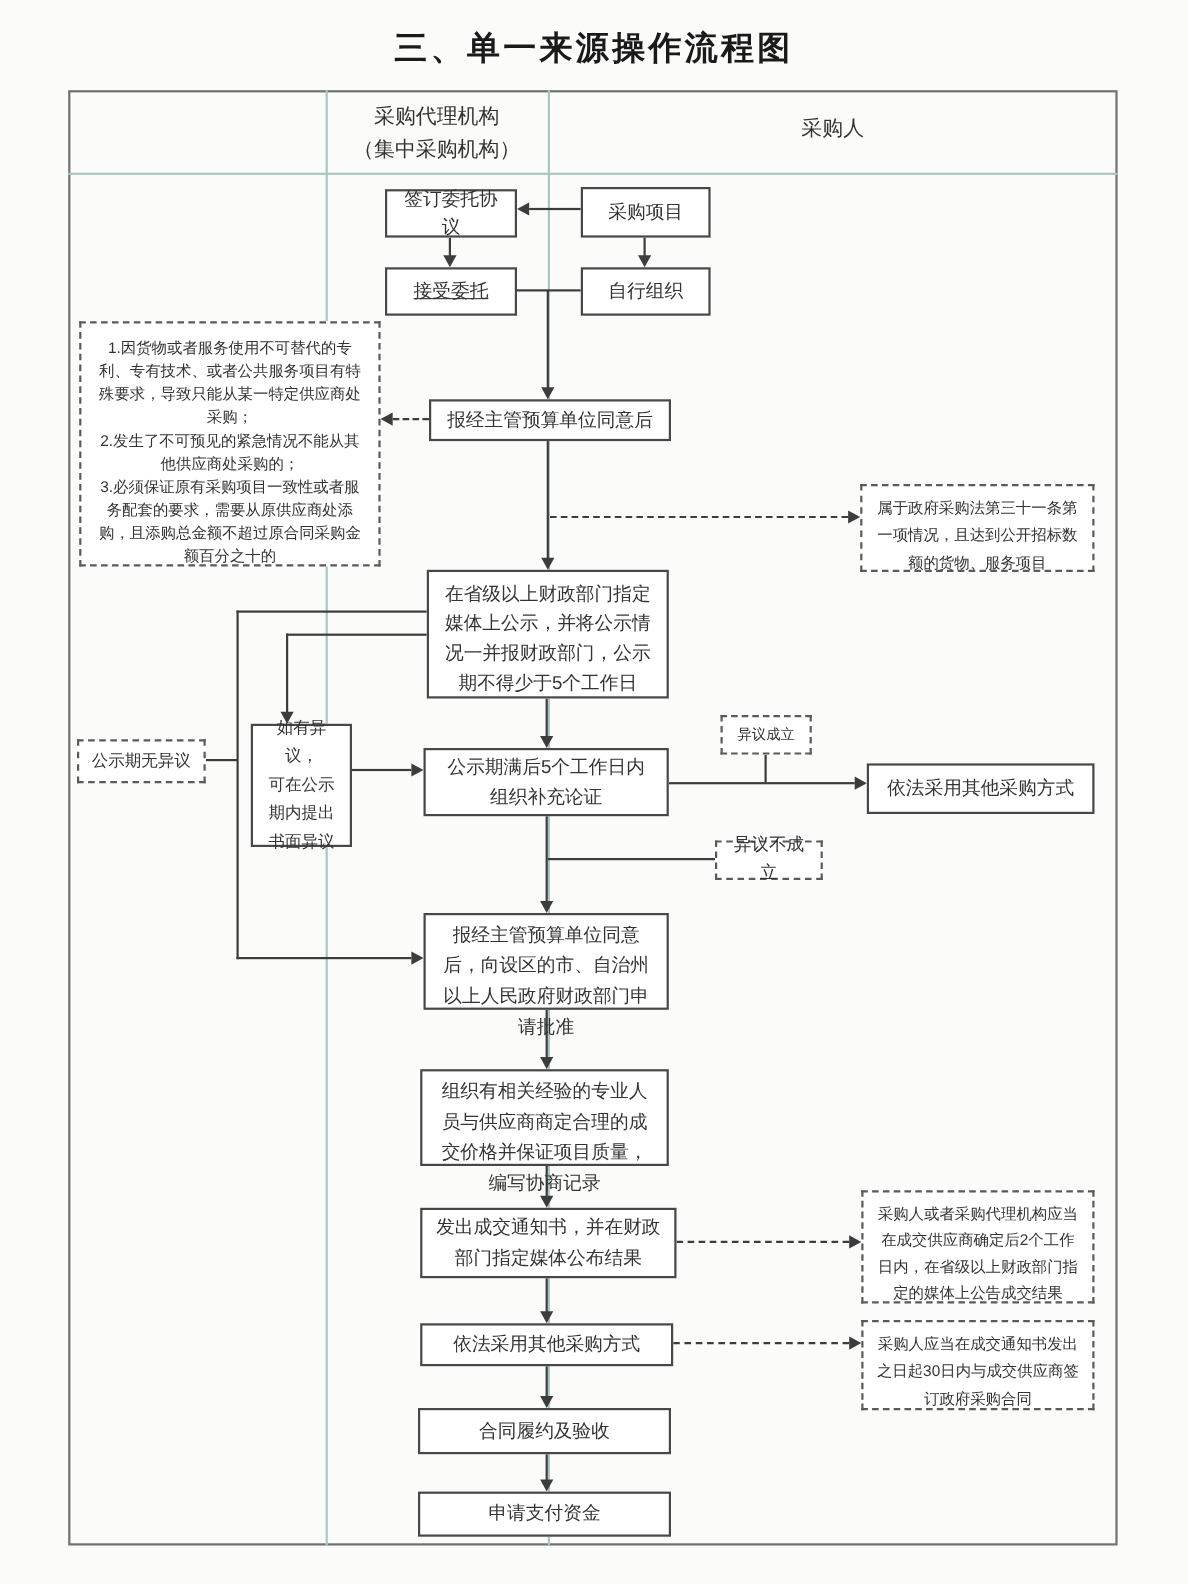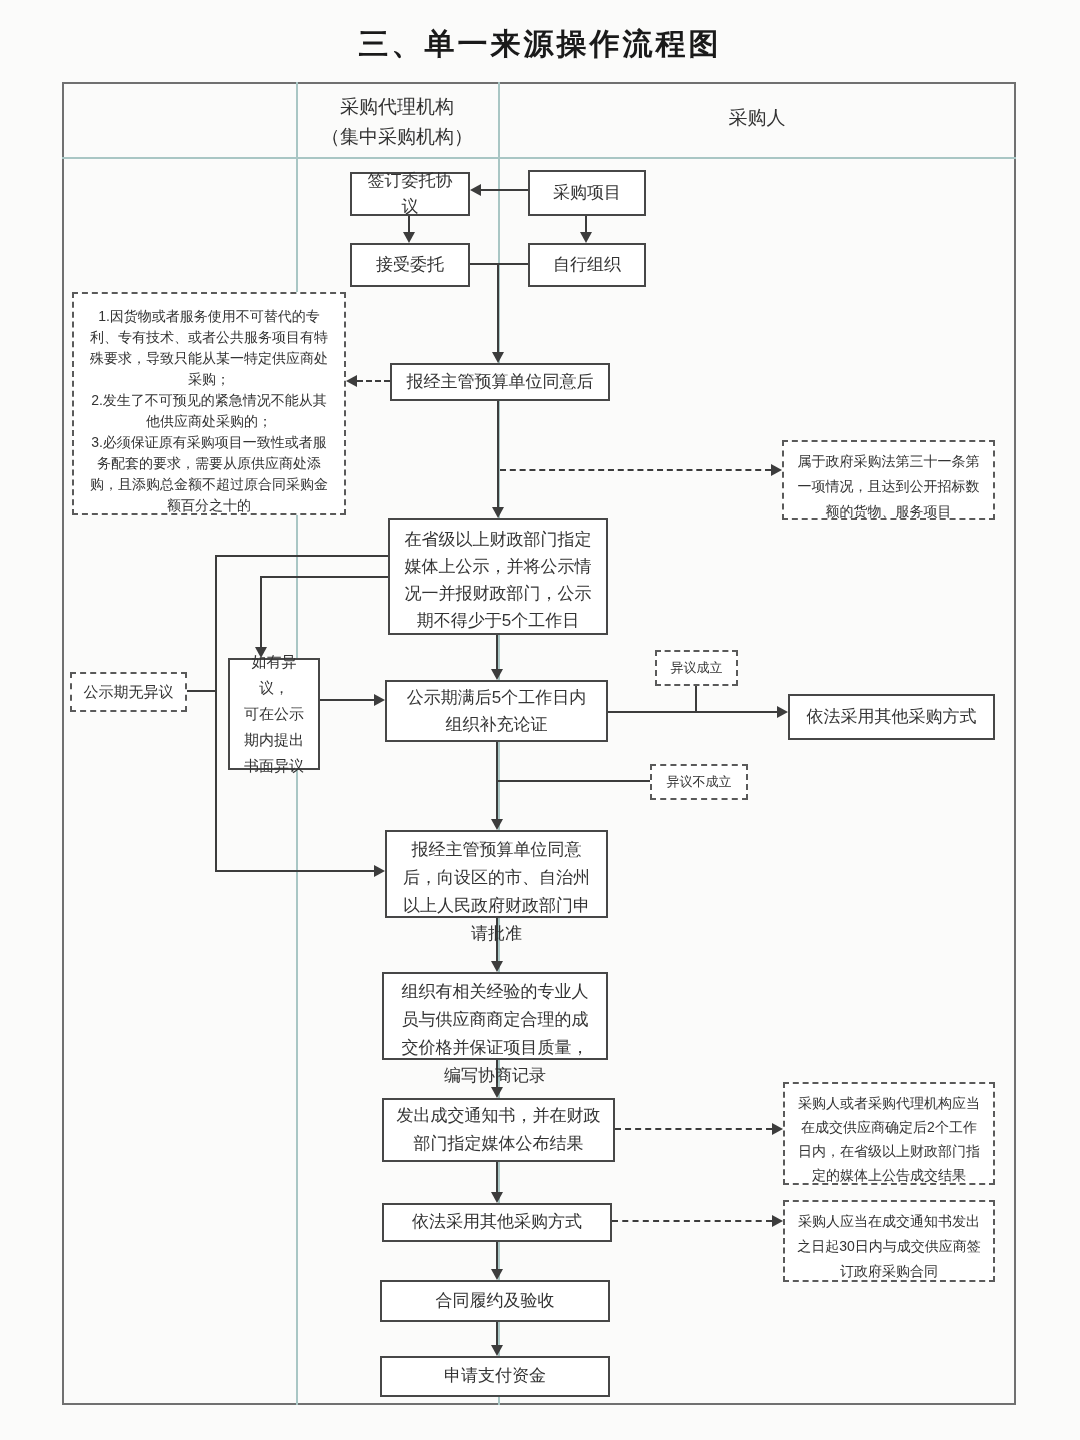--- a/index.html
+++ b/index.html
@@ -98,21 +98,21 @@
   <div class="ar" style="left:772px; top:1215px;"></div>
 
   <div class="lv" style="left:496px; top:1242px; height:28px;"></div>
   <div class="ad" style="left:491px; top:1269px;"></div>
 
   <div class="lv" style="left:496px; top:1322px; height:24px;"></div>
   <div class="ad" style="left:491px; top:1345px;"></div>
 
   <div class="node" style="left:350px; top:172px; width:120px; height:44px;">签订委托协议</div>
   <div class="node" style="left:528px; top:170px; width:118px; height:46px;">采购项目</div>
-  <div class="node" style="left:350px; top:243px; width:120px; height:44px;">接受委托</div>
+  <div class="node" style="left:350px; top:243px; width:120px; height:44px;text-decoration:underline;">接受委托</div>
   <div class="node" style="left:528px; top:243px; width:118px; height:44px;">自行组织</div>
 
   <div class="node dashed ltxt note" style="left:72px; top:292px; width:274px; height:223px; line-height:21px; padding:12px 14px;">1.因货物或者服务使用不可替代的专利、专有技术、或者公共服务项目有特殊要求，导致只能从某一特定供应商处采购；
 2.发生了不可预见的紧急情况不能从其他供应商处采购的；
 3.必须保证原有采购项目一致性或者服务配套的要求，需要从原供应商处添购，且添购总金额不超过原合同采购金额百分之十的</div>
 
   <div class="node" style="left:390px; top:363px; width:220px; height:38px;">报经主管预算单位同意后</div>
 
   <div class="node dashed ltxt note" style="left:782px; top:440px; width:213px; height:80px; line-height:25px; padding:7px 12px;">属于政府采购法第三十一条第一项情况，且达到公开招标数额的货物、服务项目</div>
 
@@ -125,21 +125,21 @@
 期内提出
 书面异议</div>
 
   <div class="node" style="left:385px; top:680px; width:223px; height:62px; line-height:27px;">公示期满后5个工作日内
 组织补充论证</div>
 
   <div class="node dashed" style="left:655px; top:650px; width:83px; height:36px; font-size:13px;">异议成立</div>
 
   <div class="node" style="left:788px; top:694px; width:207px; height:46px;">依法采用其他采购方式</div>
 
-  <div class="node dashed" style="left:650px; top:764px; width:98px; height:36px; font-size:13px;">异议不成立</div>
+  <div class="node dashed" style="left:650px; top:764px; width:98px; height:36px; font-size:16px;">异议不成立</div>
 
   <div class="node ltxt" style="left:385px; top:830px; width:223px; height:88px; line-height:28px; padding:4px 13px;">报经主管预算单位同意后，向设区的市、自治州以上人民政府财政部门申请批准</div>
 
   <div class="node ltxt" style="left:382px; top:972px; width:226px; height:88px; line-height:28px; padding:4px 13px;">组织有相关经验的专业人员与供应商商定合理的成交价格并保证项目质量，编写协商记录</div>
 
   <div class="node" style="left:382px; top:1098px; width:233px; height:64px; line-height:28px;">发出成交通知书，并在财政部门指定媒体公布结果</div>
 
   <div class="node dashed ltxt note" style="left:783px; top:1082px; width:212px; height:103px; line-height:24px; padding:7px 12px;">采购人或者采购代理机构应当在成交供应商确定后2个工作日内，在省级以上财政部门指定的媒体上公告成交结果</div>
 
   <div class="node" style="left:382px; top:1203px; width:230px; height:39px;">依法采用其他采购方式</div>

